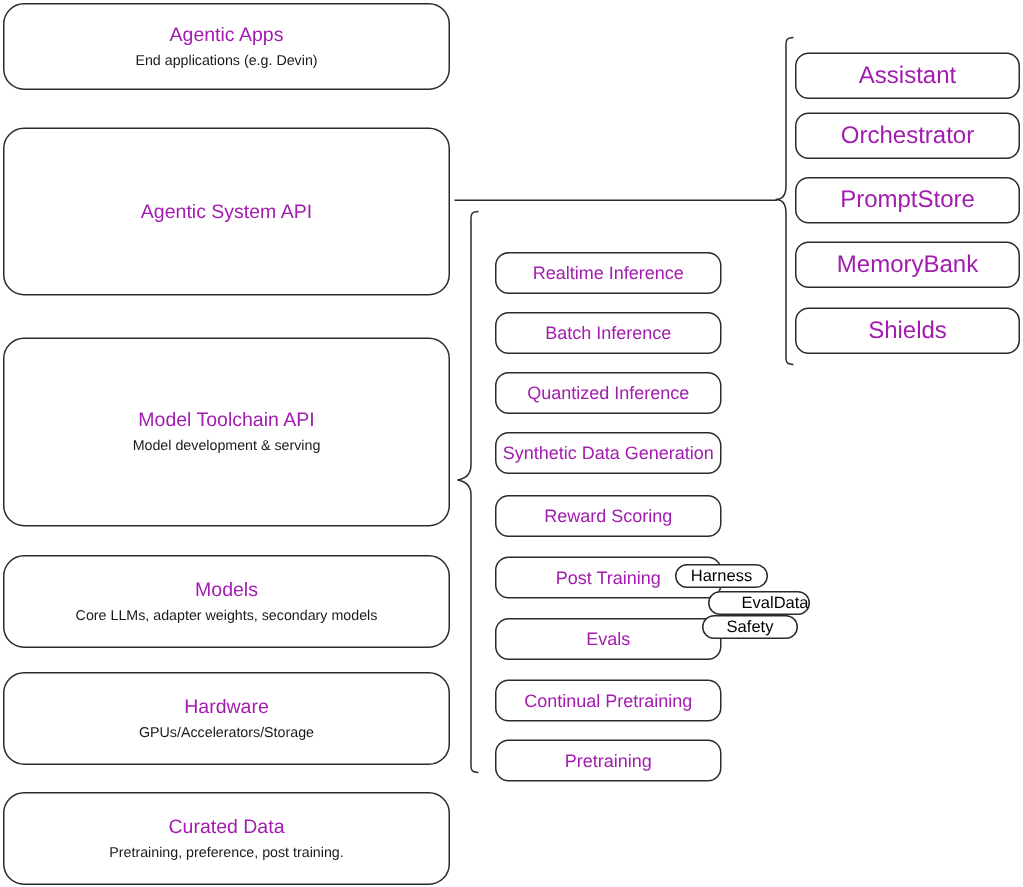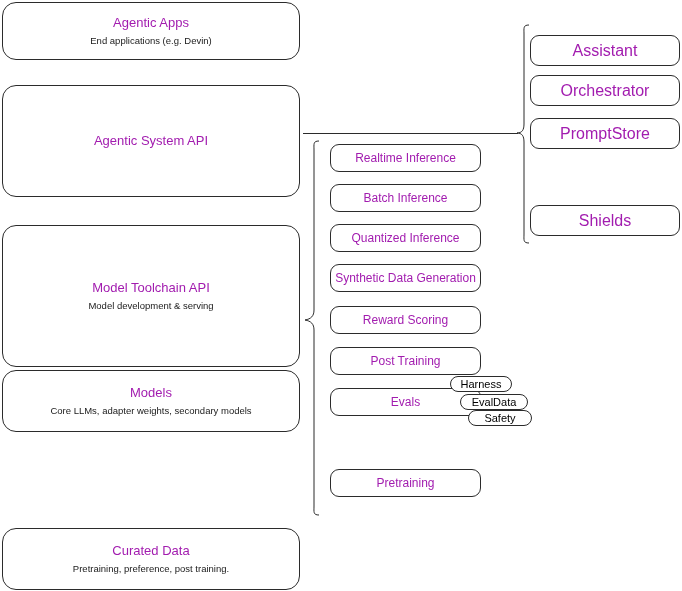--- a/index.html
+++ b/index.html
@@ -31,20 +31,21 @@
   .box .sub{font-size:9.5px;color:#1a1a1a;margin-top:4px;white-space:nowrap;}
 
   
   .layer{left:2px;width:298px;border-radius:14px;}
 
   
   .cap{
     left:330px;width:151px;height:28px;
     border-radius:9px;
     justify-content:center;
+    margin-top:24px;
   }
   .cap .ttl{font-size:12px;}
 
   
   .comp{
     left:530px;width:150px;height:31px;
     border-radius:9px;
   }
   .comp .ttl{font-size:16px;}
 
@@ -78,30 +79,34 @@
 
   <div class="box layer" style="top:2px;height:58px;">
     <div class="ttl">Agentic Apps</div>
     <div class="sub">End applications (e.g. Devin)</div>
   </div>
 
   <div class="box layer" style="top:85px;height:112px;">
     <div class="ttl">Agentic System API</div>
   </div>
 
-  <div class="box layer" style="top:225px;height:142px;">
+  <div class="box layer" style="top:225px;height:126px;">
     <div class="ttl">Model Toolchain API</div>
     <div class="sub">Model development &amp; serving</div>
   </div>
 
   <div class="box layer" style="top:370px;height:62px;">
     <div class="ttl">Models</div>
     <div class="sub">Core LLMs, adapter weights, secondary models</div>
   </div>
 
+  <div class="box layer" style="top:448px;height:62px;">
+    <div class="ttl">Hardware</div>
+    <div class="sub">GPUs/Accelerators/Storage</div>
+  </div>
 
   <div class="box layer" style="top:528px;height:62px;">
     <div class="ttl">Curated Data</div>
     <div class="sub">Pretraining, preference, post training.</div>
   </div>
 
   <div class="hline" style="left:303px;top:133px;width:215px;"></div>
 
   <svg class="brace" style="left:516px;top:24px;width:14px;height:220px;" viewBox="0 0 14 220">
     <path d="M13 1 C7 1 8 4 8 10 L8 100 C8 106 6 109 1 109 C6 109 8 112 8 118 L8 210 C8 216 7 219 13 219"></path>
@@ -125,40 +130,46 @@
   </div>
   <div class="box cap" style="top:306px;">
     <div class="ttl">Reward Scoring</div>
   </div>
   <div class="box cap" style="top:347px;">
     <div class="ttl">Post Training</div>
   </div>
   <div class="box cap" style="top:388px;">
     <div class="ttl">Evals</div>
   </div>
+  <div class="box cap" style="top:429px;">
+    <div class="ttl">Continual Pretraining</div>
+  </div>
   <div class="box cap" style="top:469px;">
     <div class="ttl">Pretraining</div>
   </div>
 
   <div class="pill" style="left:450px;top:376px;width:62px;">
     <span>Harness</span>
   </div>
-  <div class="pill" style="left:460px;top:394px;width:68px;">
+  <div class="pill" style="left:472px;top:394px;width:68px;justify-content:flex-end;">
     <span>EvalData</span>
   </div>
   <div class="pill" style="left:468px;top:410px;width:64px;">
     <span>Safety</span>
   </div>
 
   <div class="box comp" style="top:35px;">
     <div class="ttl">Assistant</div>
   </div>
   <div class="box comp" style="top:75px;">
     <div class="ttl">Orchestrator</div>
   </div>
   <div class="box comp" style="top:118px;">
     <div class="ttl">PromptStore</div>
   </div>
+  <div class="box comp" style="top:161px;">
+    <div class="ttl">MemoryBank</div>
+  </div>
   <div class="box comp" style="top:205px;">
     <div class="ttl">Shields</div>
   </div>
 
 </div>
 
 </body></html>

